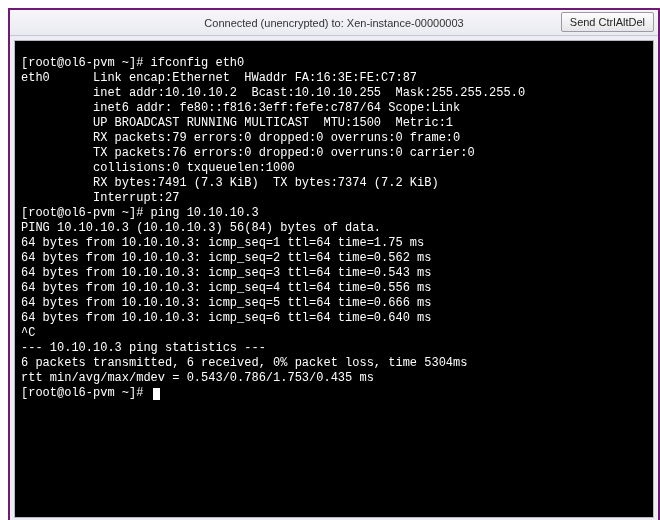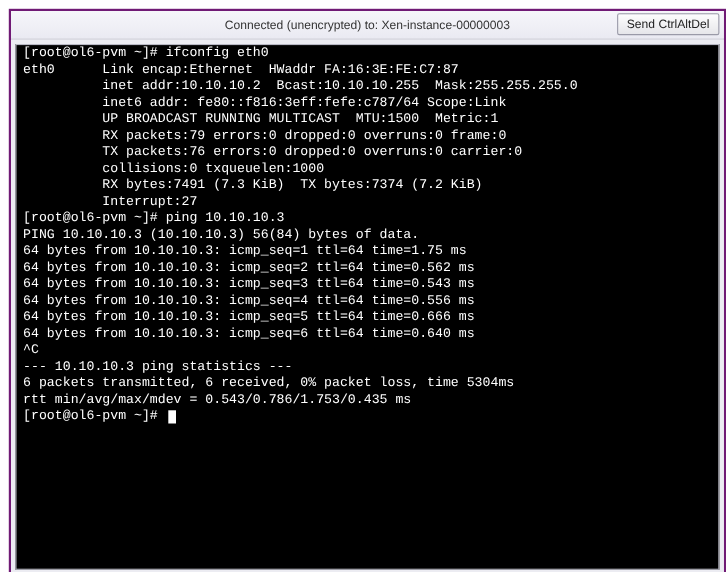--- a/index.html
+++ b/index.html
@@ -54,21 +54,21 @@
       background: #ececf2;
     }
     .terminal {
       width: 100%;
       height: 100%;
       background: #000;
       color: #fff;
       font-family: "Courier New", Courier, monospace;
       font-size: 12px;
       line-height: 15px;
-      padding: 0 6px;
+      padding: 15px 6px;
       white-space: pre;
       overflow: hidden;
       position: relative;
       border: 1px solid #b8b8c4;
     }
     .terminal .line { white-space: pre; }
     .cursor {
       display: inline-block;
       width: 7px;
       height: 12px;

